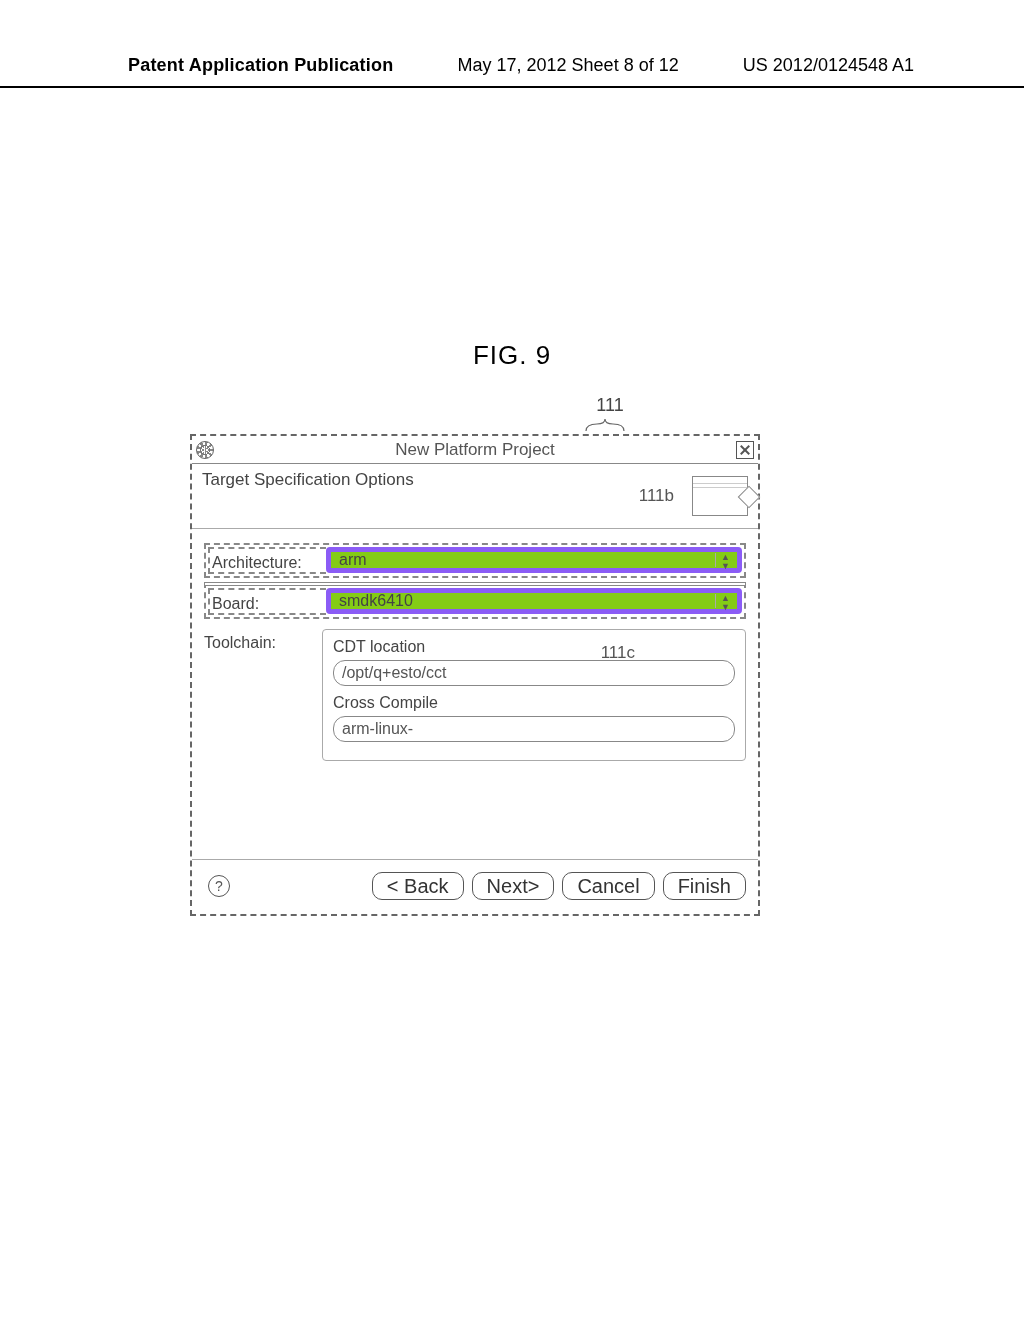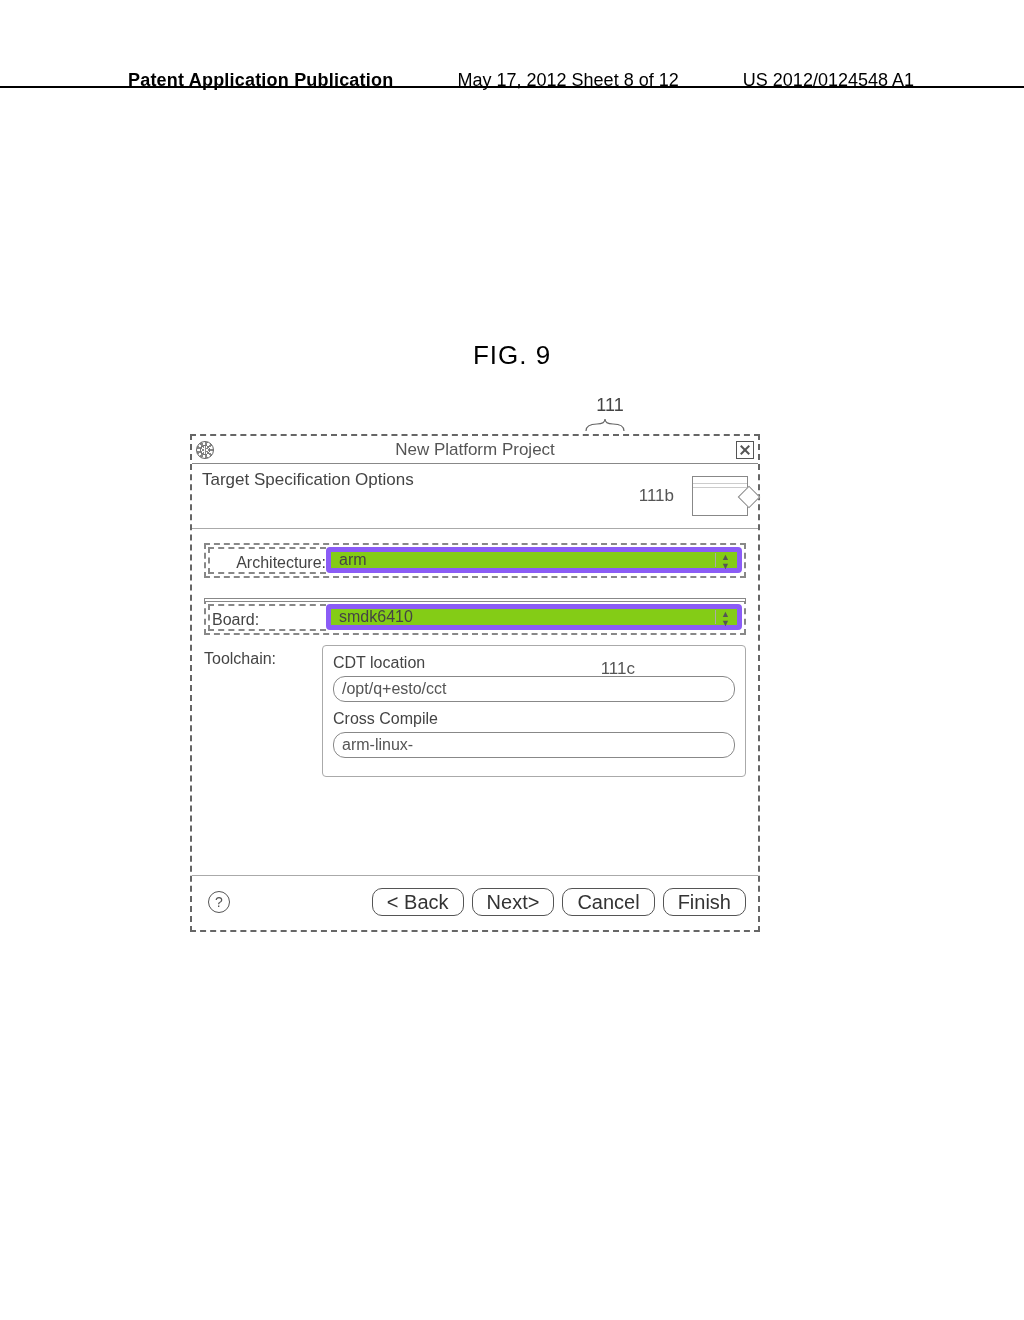--- a/index.html
+++ b/index.html
@@ -6,21 +6,21 @@
   body {
     width: 1024px;
     height: 1320px;
     background: #fff;
     font-family: Arial, Helvetica, sans-serif;
     color: #000;
     position: relative;
   }
   .page-header {
     position: absolute;
-    top: 70px;
+    top: 55px;
     left: 0;
     width: 100%;
     padding: 0 110px 0 128px;
     display: flex;
     justify-content: space-between;
     font-size: 18px;
   }
   .hdr-left { font-weight: bold; letter-spacing: 0.2px; }
   .hdr-mid  { }
   .hdr-right { }
@@ -166,22 +166,21 @@
   .dashed-row { }
   .dashed-row.arch .lab,
   .dashed-row.board .lab {
     border: 2px dashed #888;
     border-right: none;
     padding-left: 2px;
   }
   .dashed-row.arch {
     border: 2px dashed #888;
     padding: 2px;
-    margin-bottom: 20px;
-    text-align: right;
+    margin-bottom: 4px;
   }
   .dashed-row.board {
     border: 2px dashed #888;
     border-top: 4px double #888;
     padding: 2px;
     margin-bottom: 10px;
   }
 
   .select {
     border: 5px solid #8b5cf6;

